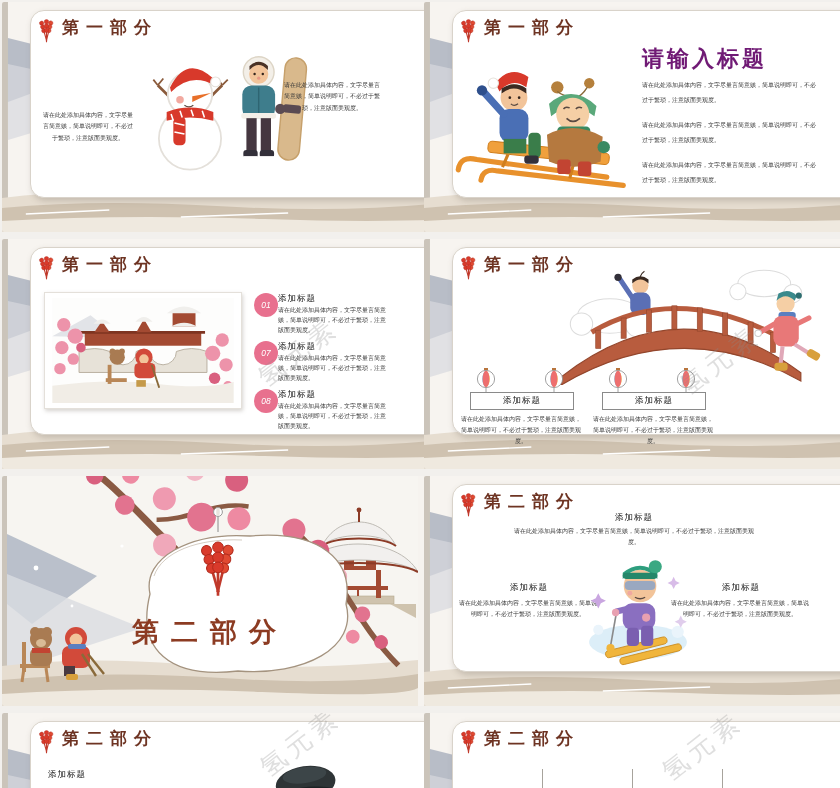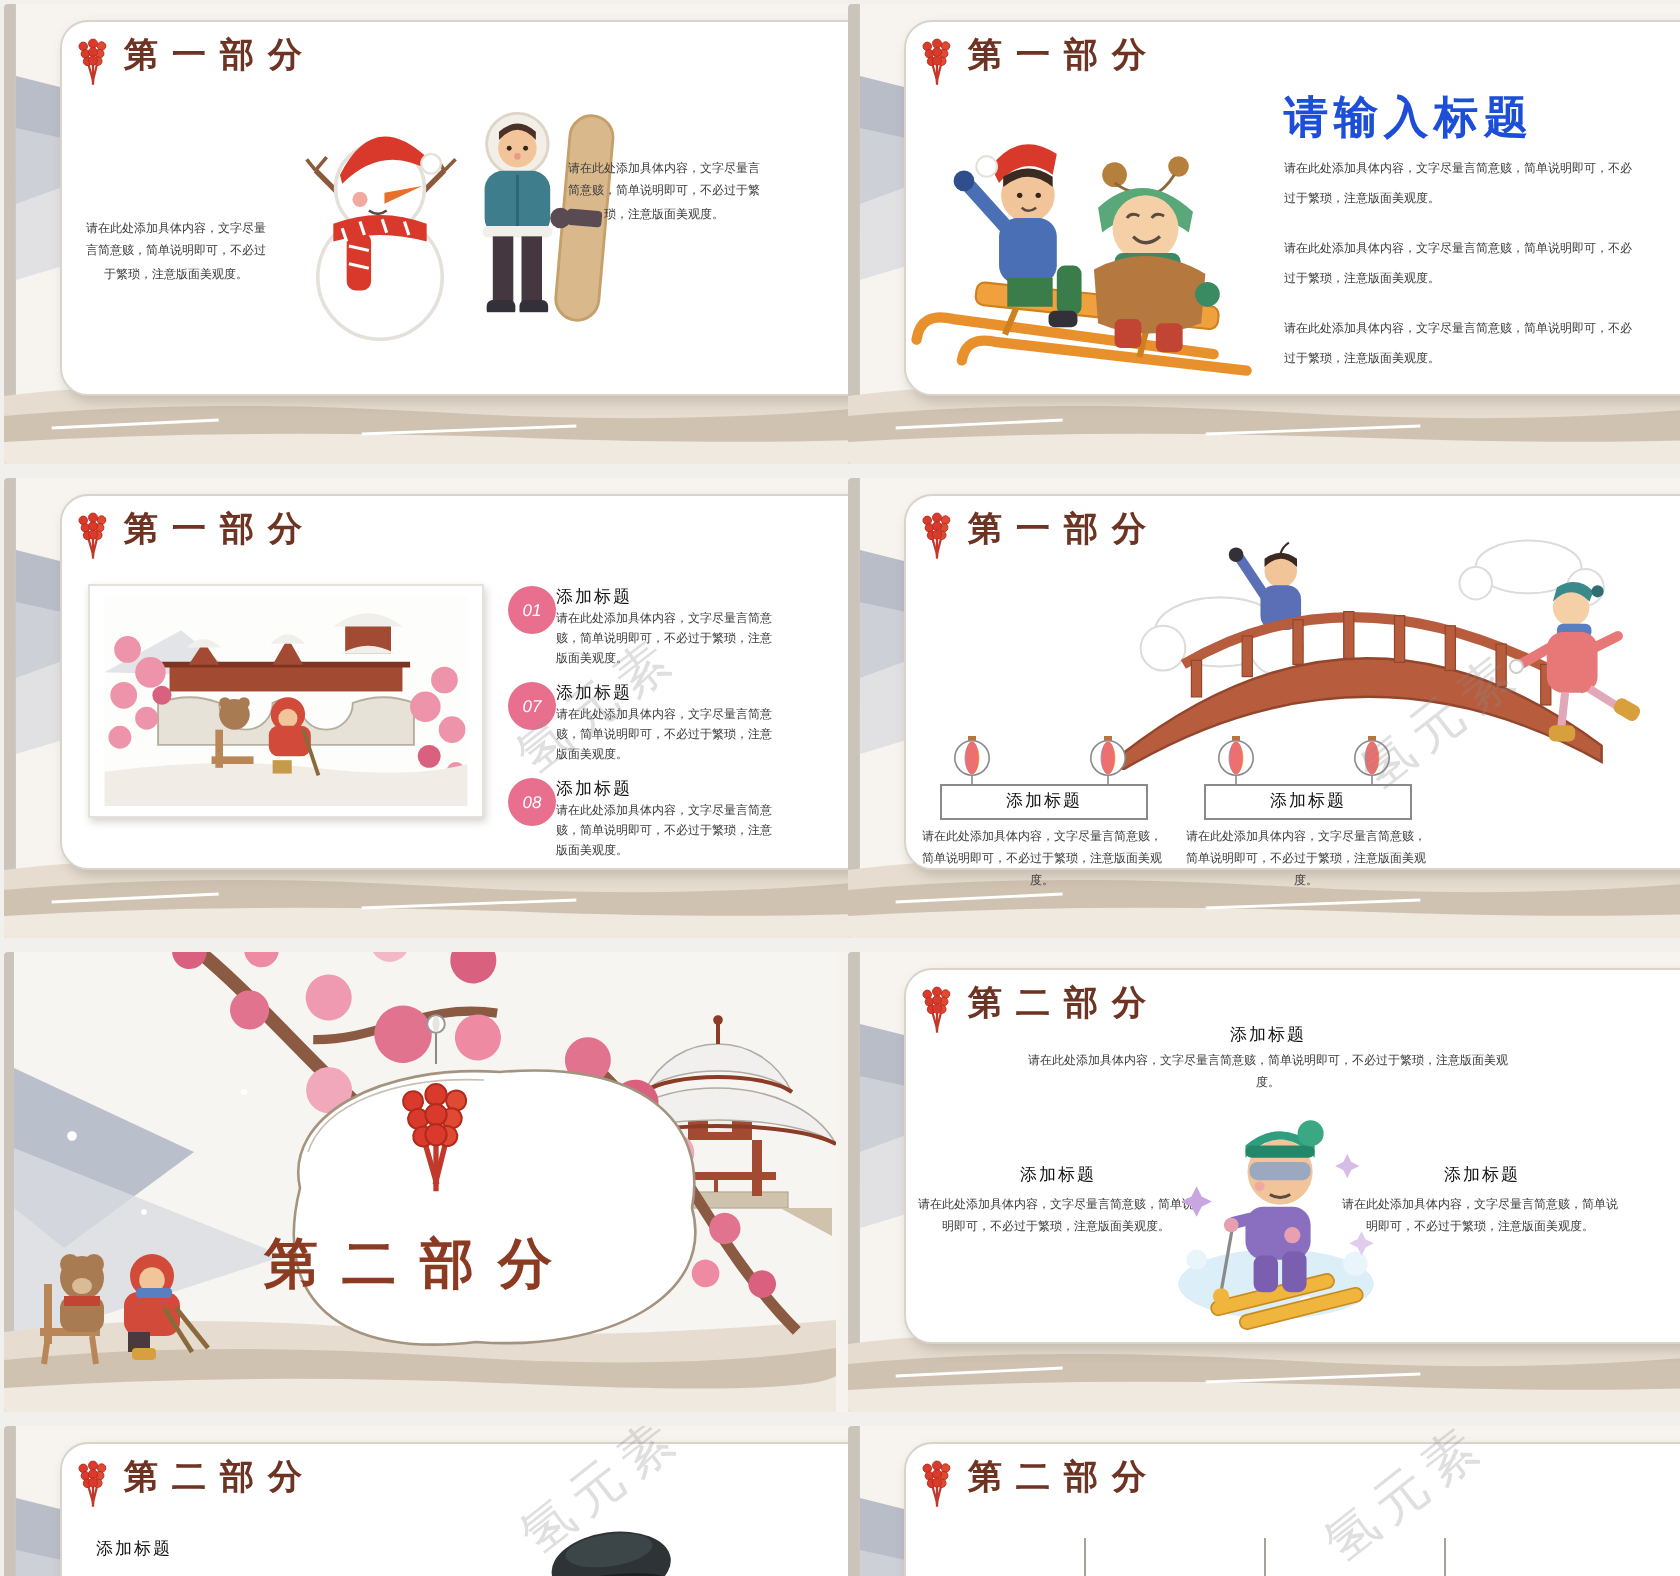--- a/index.html
+++ b/index.html
@@ -12,21 +12,21 @@
   .bg-slot svg{display:block;width:100%;height:100%;}
   .card{position:absolute;left:28px;top:8px;right:22px;bottom:34px;background:#fff;
         border:1px solid #d9d3ca;border-radius:14px;box-shadow:2px 3px 6px rgba(110,100,90,.28);}
   .slide-title{position:absolute;left:36px;top:13px;display:flex;align-items:flex-start;gap:7px;z-index:4;}
   .slide-title .haw{width:17px;height:32px;flex:0 0 auto;}
   .slide-title span{font-size:17px;font-weight:bold;color:#6e3423;letter-spacing:7px;line-height:1.5;}
   .tiny{font-size:6px;line-height:1.9;color:#3a3a3a;}
   .h-add{font-size:8.5px;font-weight:normal;color:#141414;letter-spacing:1px;}
   .abs{position:absolute;}
   .center{text-align:center;}
-  .big-heading{font-size:22px;font-weight:bold;color:#1d4ed8;letter-spacing:3px;}
+  .big-heading{font-size:22px;font-weight:bold;color:#701a75;letter-spacing:3px;}
   .num-badge{width:24px;height:24px;border-radius:50%;background:#e8708e;color:#fff;
              font-style:italic;font-size:8.5px;display:flex;align-items:center;justify-content:center;flex:0 0 auto;}
   .list-item{position:absolute;left:252px;display:flex;gap:0;width:142px;}
   .banner-box{position:absolute;height:16px;background:#fff;border:1px solid #8a8a8a;
               display:flex;align-items:center;justify-content:center;}
   .lant{position:absolute;width:20px;height:27px;}
   .photo-frame{position:absolute;left:42px;top:53px;width:198px;height:117px;background:#fff;
                border:1px solid #e4e0da;box-shadow:1px 2px 4px rgba(120,110,100,.3);padding:5px;box-sizing:border-box;}
   .photo-frame svg{display:block;width:100%;height:100%;}
   .wm{position:absolute;color:rgba(140,140,140,.28);font-size:26px;letter-spacing:5px;

